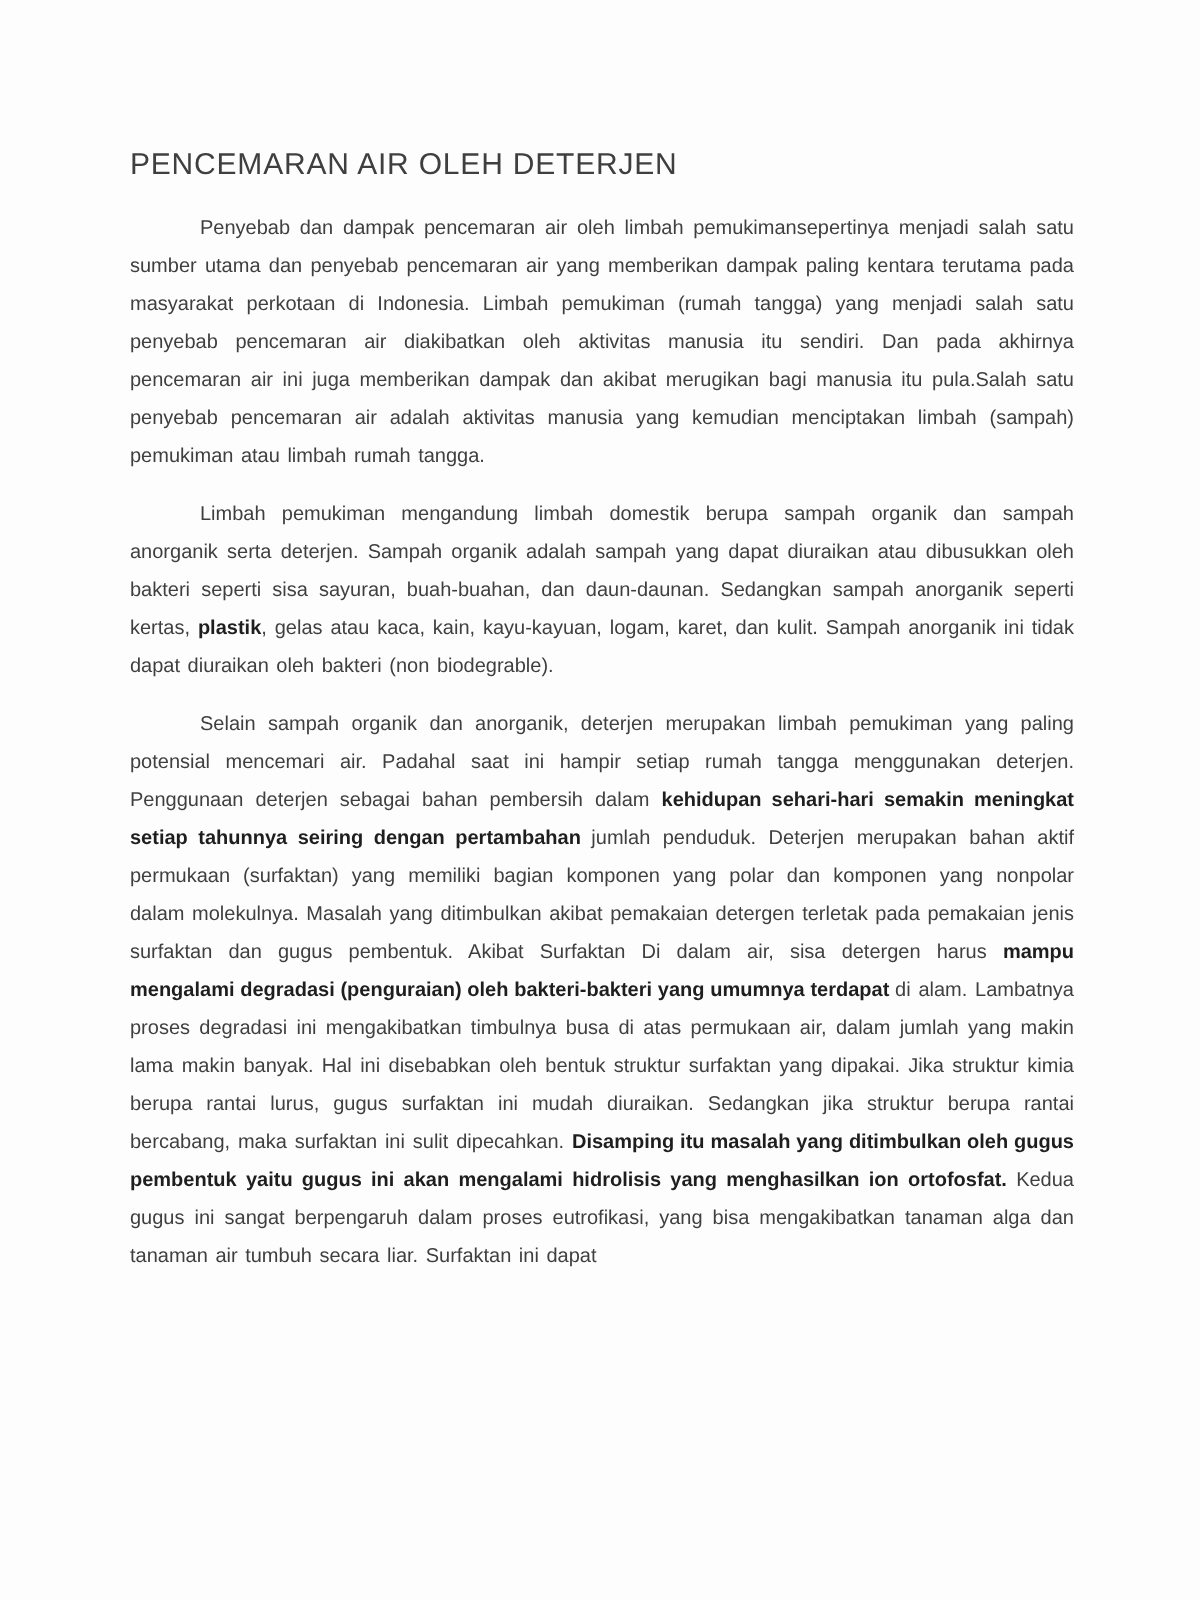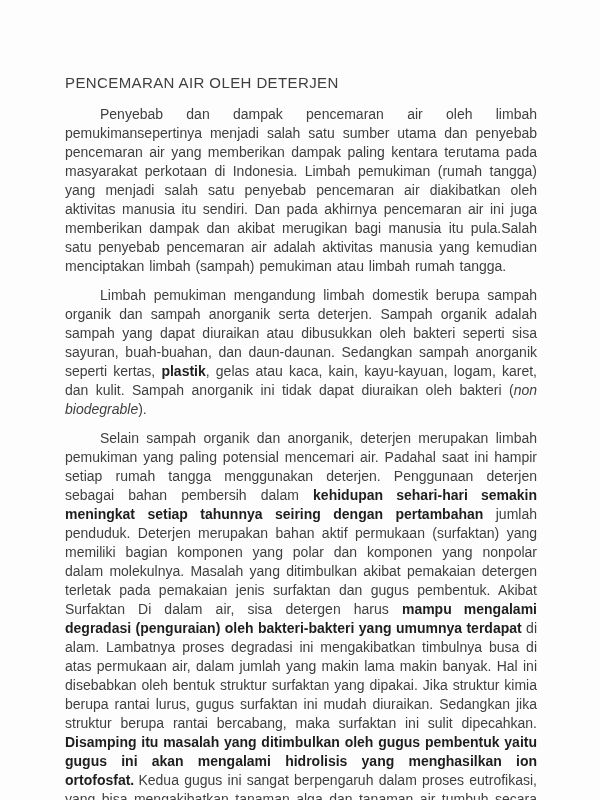--- a/index.html
+++ b/index.html
@@ -27,30 +27,30 @@
     letter-spacing: 0.4px;
     color: var(--text-color, #3f3f3f);
   }
   .doc-body {
     width: 472px;
     margin-left: 65px;
     margin-top: 14px;
   }
   .doc-body p {
     margin: 0 0 10px 0;
-    font-size: 14px;
+    font-size: 10px;
     line-height: 19px;
     color: var(--text-color, #3f3f3f);
     text-align: justify;
     text-indent: 35px;
     word-spacing: 1px;
   }
   .run-normal { font-style: normal; font-weight: 400; }
   .run-dark   { color: var(--dark-text-color, #1e1e1e); font-weight: 700; word-spacing: 0; }
-  .run-italic { font-style: italic; }
+  .run-italic { }
 </style>
 </head>
 <body style="--page-bg: #fdfdfd; --text-color: #3f3f3f; --dark-text-color: #1e1e1e;">
 
 <div class="page">
   <h1 class="doc-title">PENCEMARAN AIR OLEH DETERJEN</h1>
   <div class="doc-body" id="doc-body">
       <p><span class="run-normal">Penyebab dan dampak pencemaran air oleh limbah pemukimansepertinya menjadi salah satu sumber utama dan penyebab pencemaran air yang memberikan dampak paling kentara terutama pada masyarakat perkotaan di Indonesia. Limbah pemukiman (rumah tangga) yang menjadi salah satu penyebab pencemaran air diakibatkan oleh aktivitas manusia itu sendiri. Dan pada akhirnya pencemaran air ini juga memberikan dampak dan akibat merugikan bagi manusia itu pula.Salah satu penyebab pencemaran air adalah aktivitas manusia yang kemudian menciptakan limbah (sampah) pemukiman atau limbah rumah tangga.</span></p>
       <p><span class="run-normal">Limbah pemukiman mengandung limbah domestik berupa sampah organik dan sampah anorganik serta deterjen. Sampah organik adalah sampah yang dapat diuraikan atau dibusukkan oleh bakteri seperti sisa sayuran, buah-buahan, dan daun-daunan. Sedangkan sampah anorganik seperti kertas, </span><span class="run-dark">plastik</span><span class="run-normal">, gelas atau kaca, kain, kayu-kayuan, logam, karet, dan kulit. Sampah anorganik ini tidak dapat diuraikan oleh bakteri (</span><span class="run-italic">non biodegrable</span><span class="run-normal">).</span></p>
       <p><span class="run-normal">Selain sampah organik dan anorganik, deterjen merupakan limbah pemukiman yang paling potensial mencemari air. Padahal saat ini hampir setiap rumah tangga menggunakan deterjen. Penggunaan deterjen sebagai bahan pembersih dalam </span><span class="run-dark">kehidupan sehari-hari semakin meningkat setiap tahunnya seiring dengan pertambahan </span><span class="run-normal">jumlah penduduk. Deterjen merupakan bahan aktif permukaan (surfaktan) yang memiliki bagian komponen yang polar dan komponen yang nonpolar dalam molekulnya. Masalah yang ditimbulkan akibat pemakaian detergen terletak pada pemakaian jenis surfaktan dan gugus pembentuk. Akibat Surfaktan Di dalam air, sisa detergen harus </span><span class="run-dark">mampu mengalami degradasi (penguraian) oleh bakteri-bakteri yang umumnya terdapat </span><span class="run-normal">di alam. Lambatnya proses degradasi ini mengakibatkan timbulnya busa di atas permukaan air, dalam jumlah yang makin lama makin banyak. Hal ini disebabkan oleh bentuk struktur surfaktan yang dipakai. Jika struktur kimia berupa rantai lurus, gugus surfaktan ini mudah diuraikan. Sedangkan jika struktur berupa rantai bercabang, maka surfaktan ini sulit dipecahkan. </span><span class="run-dark">Disamping itu masalah yang ditimbulkan oleh gugus pembentuk yaitu gugus ini akan mengalami hidrolisis yang menghasilkan ion ortofosfat. </span><span class="run-normal">Kedua gugus ini sangat berpengaruh dalam proses eutrofikasi, yang bisa mengakibatkan tanaman alga dan tanaman air tumbuh secara liar. Surfaktan ini dapat</span></p>

